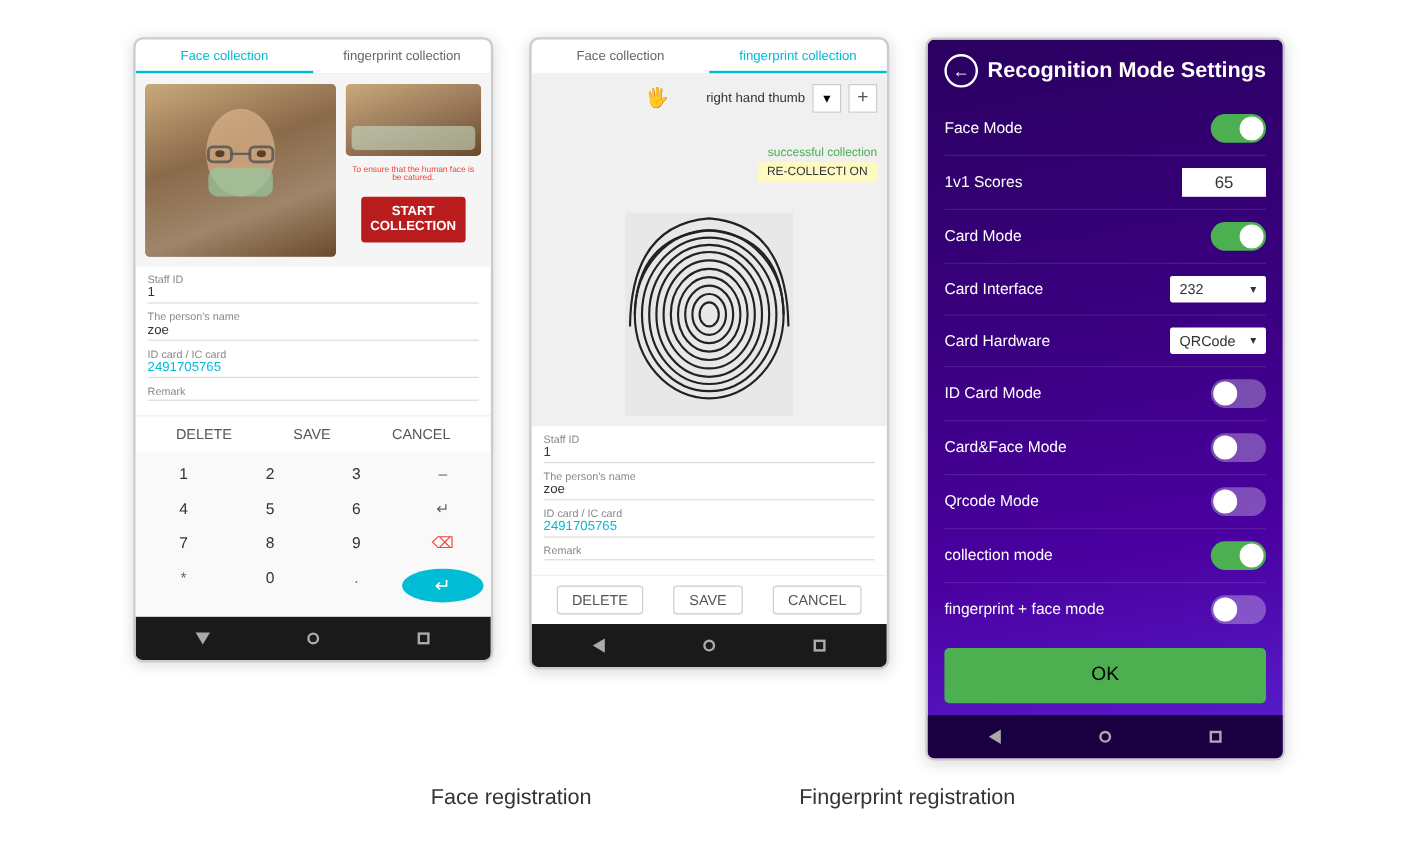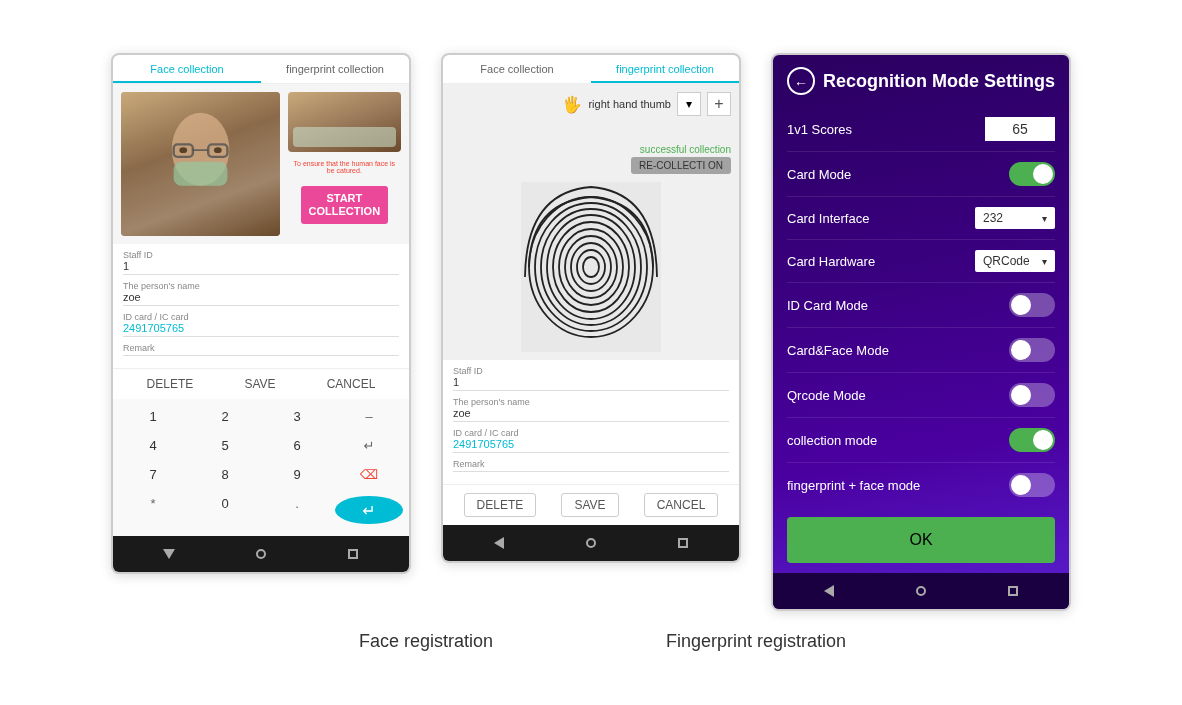--- a/index.html
+++ b/index.html
@@ -145,21 +145,21 @@
 
     .face-reg .start-btn-area {
       display: flex;
       flex-direction: column;
       align-items: center;
       gap: 2px;
       padding: 4px 0;
     }
 
     .face-reg .start-btn {
-      background: #ec4899;
+      background: #b91c1c;
       color: white;
       border: none;
       padding: 6px 8px;
       font-size: 11px;
       font-weight: bold;
       border-radius: 3px;
       cursor: pointer;
       text-align: center;
       line-height: 1.2;
     }
@@ -684,27 +684,27 @@
     <div class="phone-frame fp-reg">
 
       <div class="top-tabs">
         <div class="tab">Face collection</div>
         <div class="tab active">fingerprint collection</div>
       </div>
 
       <div class="fp-area">
         <div style="display:flex;align-items:center;gap:6px;align-self:flex-end;margin-bottom:4px;">
           <span class="hand-icon">🖐</span>
-          <span style="font-size:11px;color:#333;">right hand thumb</span>
+          <span style="font-size:11px;color:#333;margin-left:25px;">right hand thumb</span>
           <div class="dropdown-btn">▾</div>
           <div class="add-btn">+</div>
         </div>
 
         <div style="color:#4caf50;font-size:10px;align-self:flex-end;margin-bottom:2px;margin-top:24px;">successful collection</div>
-        <div style="font-size:10px;color:#333;background:#a3a3a3;padding:3px 8px;border-radius:3px;align-self:flex-end;margin-bottom:8px;">RE-COLLECTI ON</div>
+        <div style="font-size:10px;color:#333;background:#fef9c3;padding:3px 8px;border-radius:3px;align-self:flex-end;margin-bottom:25px;">RE-COLLECTI ON</div>
 
         <div class="fp-img-container">
           <svg viewBox="0 0 140 170" width="140" height="170" xmlns="http://www.w3.org/2000/svg">
             <rect width="140" height="170" fill="#e8e8e8"></rect>
 
             <g fill="none" stroke="#222" stroke-width="1.8">
 
               <ellipse cx="70" cy="85" rx="8" ry="10"></ellipse>
               <ellipse cx="70" cy="85" rx="14" ry="17"></ellipse>
               <ellipse cx="70" cy="85" rx="20" ry="24"></ellipse>
@@ -767,20 +767,26 @@
 
       <div class="header">
         <div class="back-btn">
           <span>←</span>
         </div>
         <div class="title">Recognition Mode Settings</div>
       </div>
 
       <div class="settings-list">
 
+        <div class="settings-row">
+          <span class="settings-label">Face Mode</span>
+          <div class="toggle on">
+            <div class="toggle-knob"></div>
+          </div>
+        </div>
 
         <div class="settings-row">
           <span class="settings-label">1v1 Scores</span>
           <input class="score-input" type="text" value="65" style="">
         </div>
 
         <div class="settings-row">
           <span class="settings-label">Card Mode</span>
           <div class="toggle on">
             <div class="toggle-knob"></div>

